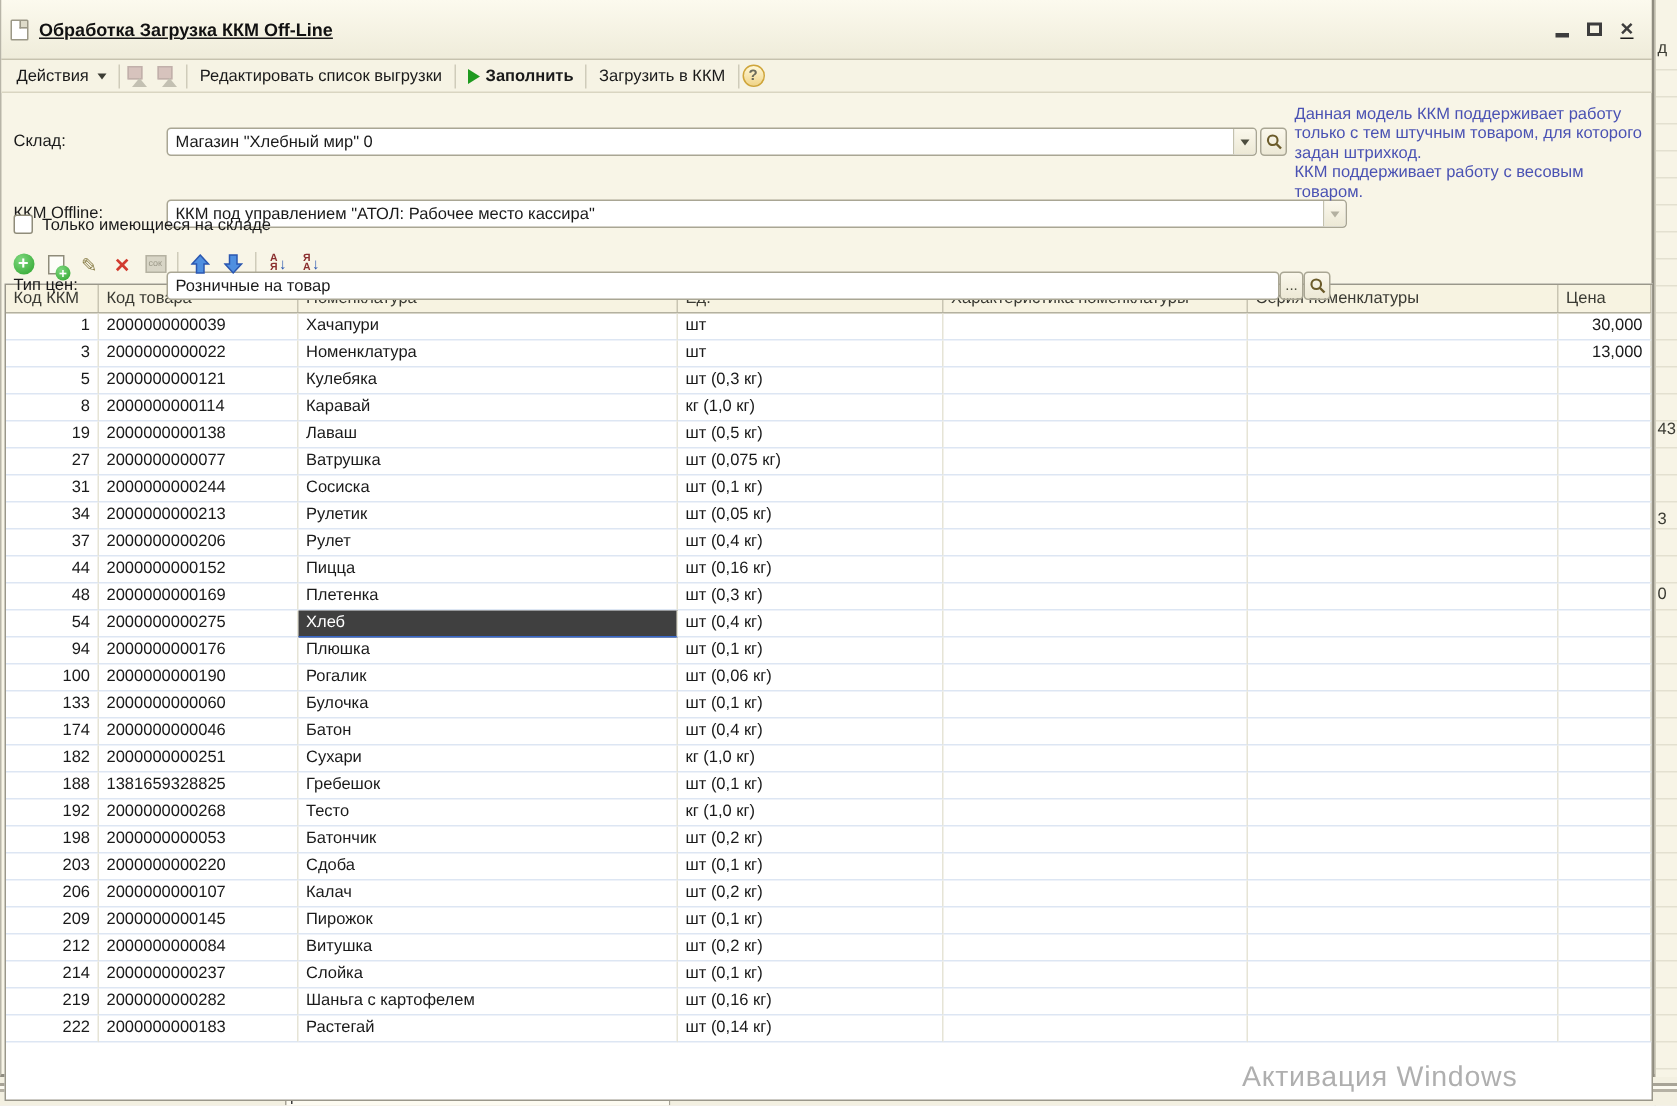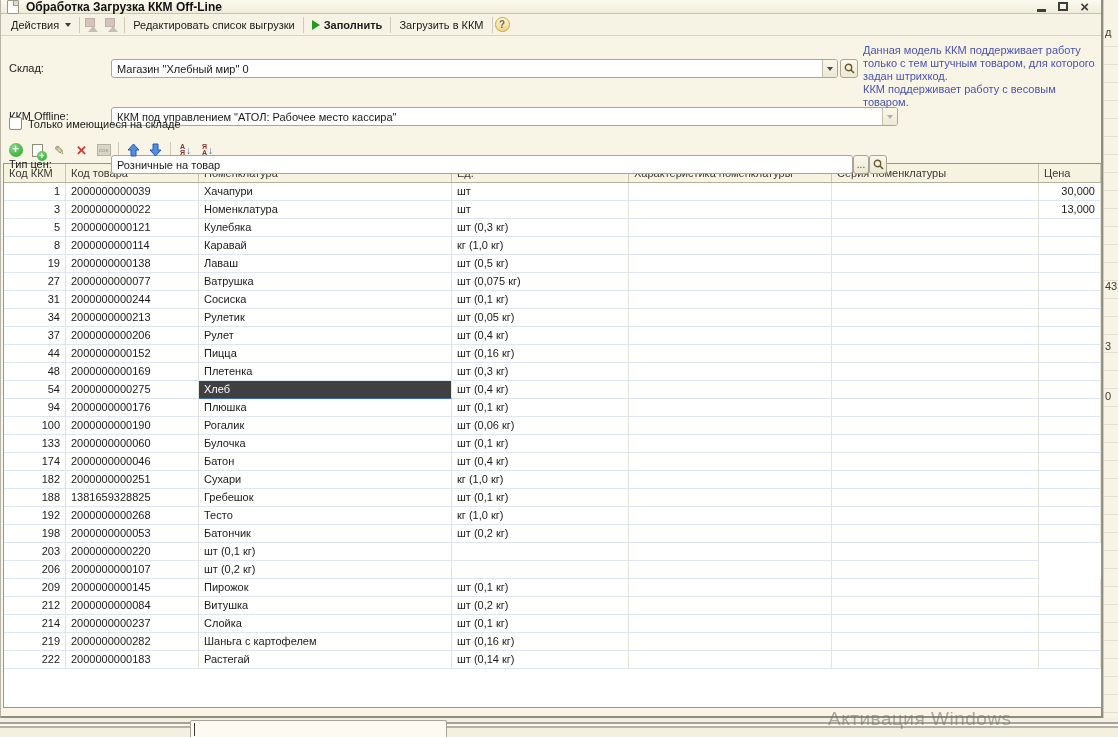--- a/index.html
+++ b/index.html
@@ -14,21 +14,21 @@
   .bg-bottom { position:absolute; left:0; top:718px; width:1118px; height:19px; background:#f3f0e1; }
   .bg-bottom .bar { position:absolute; left:0; top:4px; width:1118px; height:6px; background:#fbf9ef; border-top:2px solid #a7a396; border-bottom:2px solid #b5b1a4; }
   .bg-bottom .tab { position:absolute; left:190px; top:2px; width:257px; height:17px; background:#fdfbf1; border:1px solid #a7a396; border-bottom:none; border-radius:2px 2px 0 0; }
   .bg-bottom .tab .caret { position:absolute; left:3px; top:2px; width:1px; height:13px; background:#3a3a3a; }
   .watermark { position:absolute; left:828px; top:708px; font-size:19px; color:rgba(110,110,110,0.55); letter-spacing:.5px; pointer-events:none; z-index:50; }
 
   
   .main-window { position:absolute; left:0; top:0; width:1103px; height:718px; background:#f8f5e7; border-right:2px solid #8f8c80; border-bottom:2px solid #8f8c80; border-left:1px solid #b8b5a8; }
 
   
-  .titlebar { position:relative; height:14px; background:linear-gradient(#fcfaee,#efecda); border-bottom:1px solid #c6c2ae; display:flex; align-items:center; padding:0 6px; }
+  .titlebar { position:relative; height:40px; background:linear-gradient(#fcfaee,#efecda); border-bottom:1px solid #c6c2ae; display:flex; align-items:center; padding:0 6px;text-decoration:underline; }
   .doc-icon { width:12px; height:14px; background:#fff; border:1px solid #9b9887; border-radius:1px; margin-right:7px; position:relative; }
   .doc-icon::after { content:""; position:absolute; right:0; top:0; width:4px; height:4px; background:#dedbc9; border-left:1px solid #9b9887; border-bottom:1px solid #9b9887; }
   .title-text { font-weight:bold; font-size:12px; color:#111; }
   .win-controls { margin-left:auto; display:flex; align-items:center; gap:12px; padding-right:6px; }
   .win-btn { color:#3d3d3d; font-size:13px; line-height:10px; cursor:default; }
   .win-btn.min { width:9px; height:3px; background:#3d3d3d; margin-top:8px; }
   .win-btn.max { width:10px; height:9px; border:2px solid #3d3d3d; }
   .win-btn.close { font-size:15px; font-weight:bold; }
 
   
@@ -467,28 +467,30 @@
             <div class="gcell">2000000000053</div>
             <div class="gcell">Батончик</div>
             <div class="gcell">шт (0,2 кг)</div>
             <div class="gcell"></div>
             <div class="gcell"></div>
             <div class="gcell num"></div>
           </div>
           <div class="grow">
             <div class="gcell num">203</div>
             <div class="gcell">2000000000220</div>
+            <div class="gcell">Сдоба</div>
             <div class="gcell">шт (0,1 кг)</div>
             <div class="gcell"></div>
             <div class="gcell"></div>
             <div class="gcell num"></div>
           </div>
           <div class="grow">
             <div class="gcell num">206</div>
             <div class="gcell">2000000000107</div>
+            <div class="gcell">Калач</div>
             <div class="gcell">шт (0,2 кг)</div>
             <div class="gcell"></div>
             <div class="gcell"></div>
             <div class="gcell num"></div>
           </div>
           <div class="grow">
             <div class="gcell num">209</div>
             <div class="gcell">2000000000145</div>
             <div class="gcell">Пирожок</div>
             <div class="gcell">шт (0,1 кг)</div>

